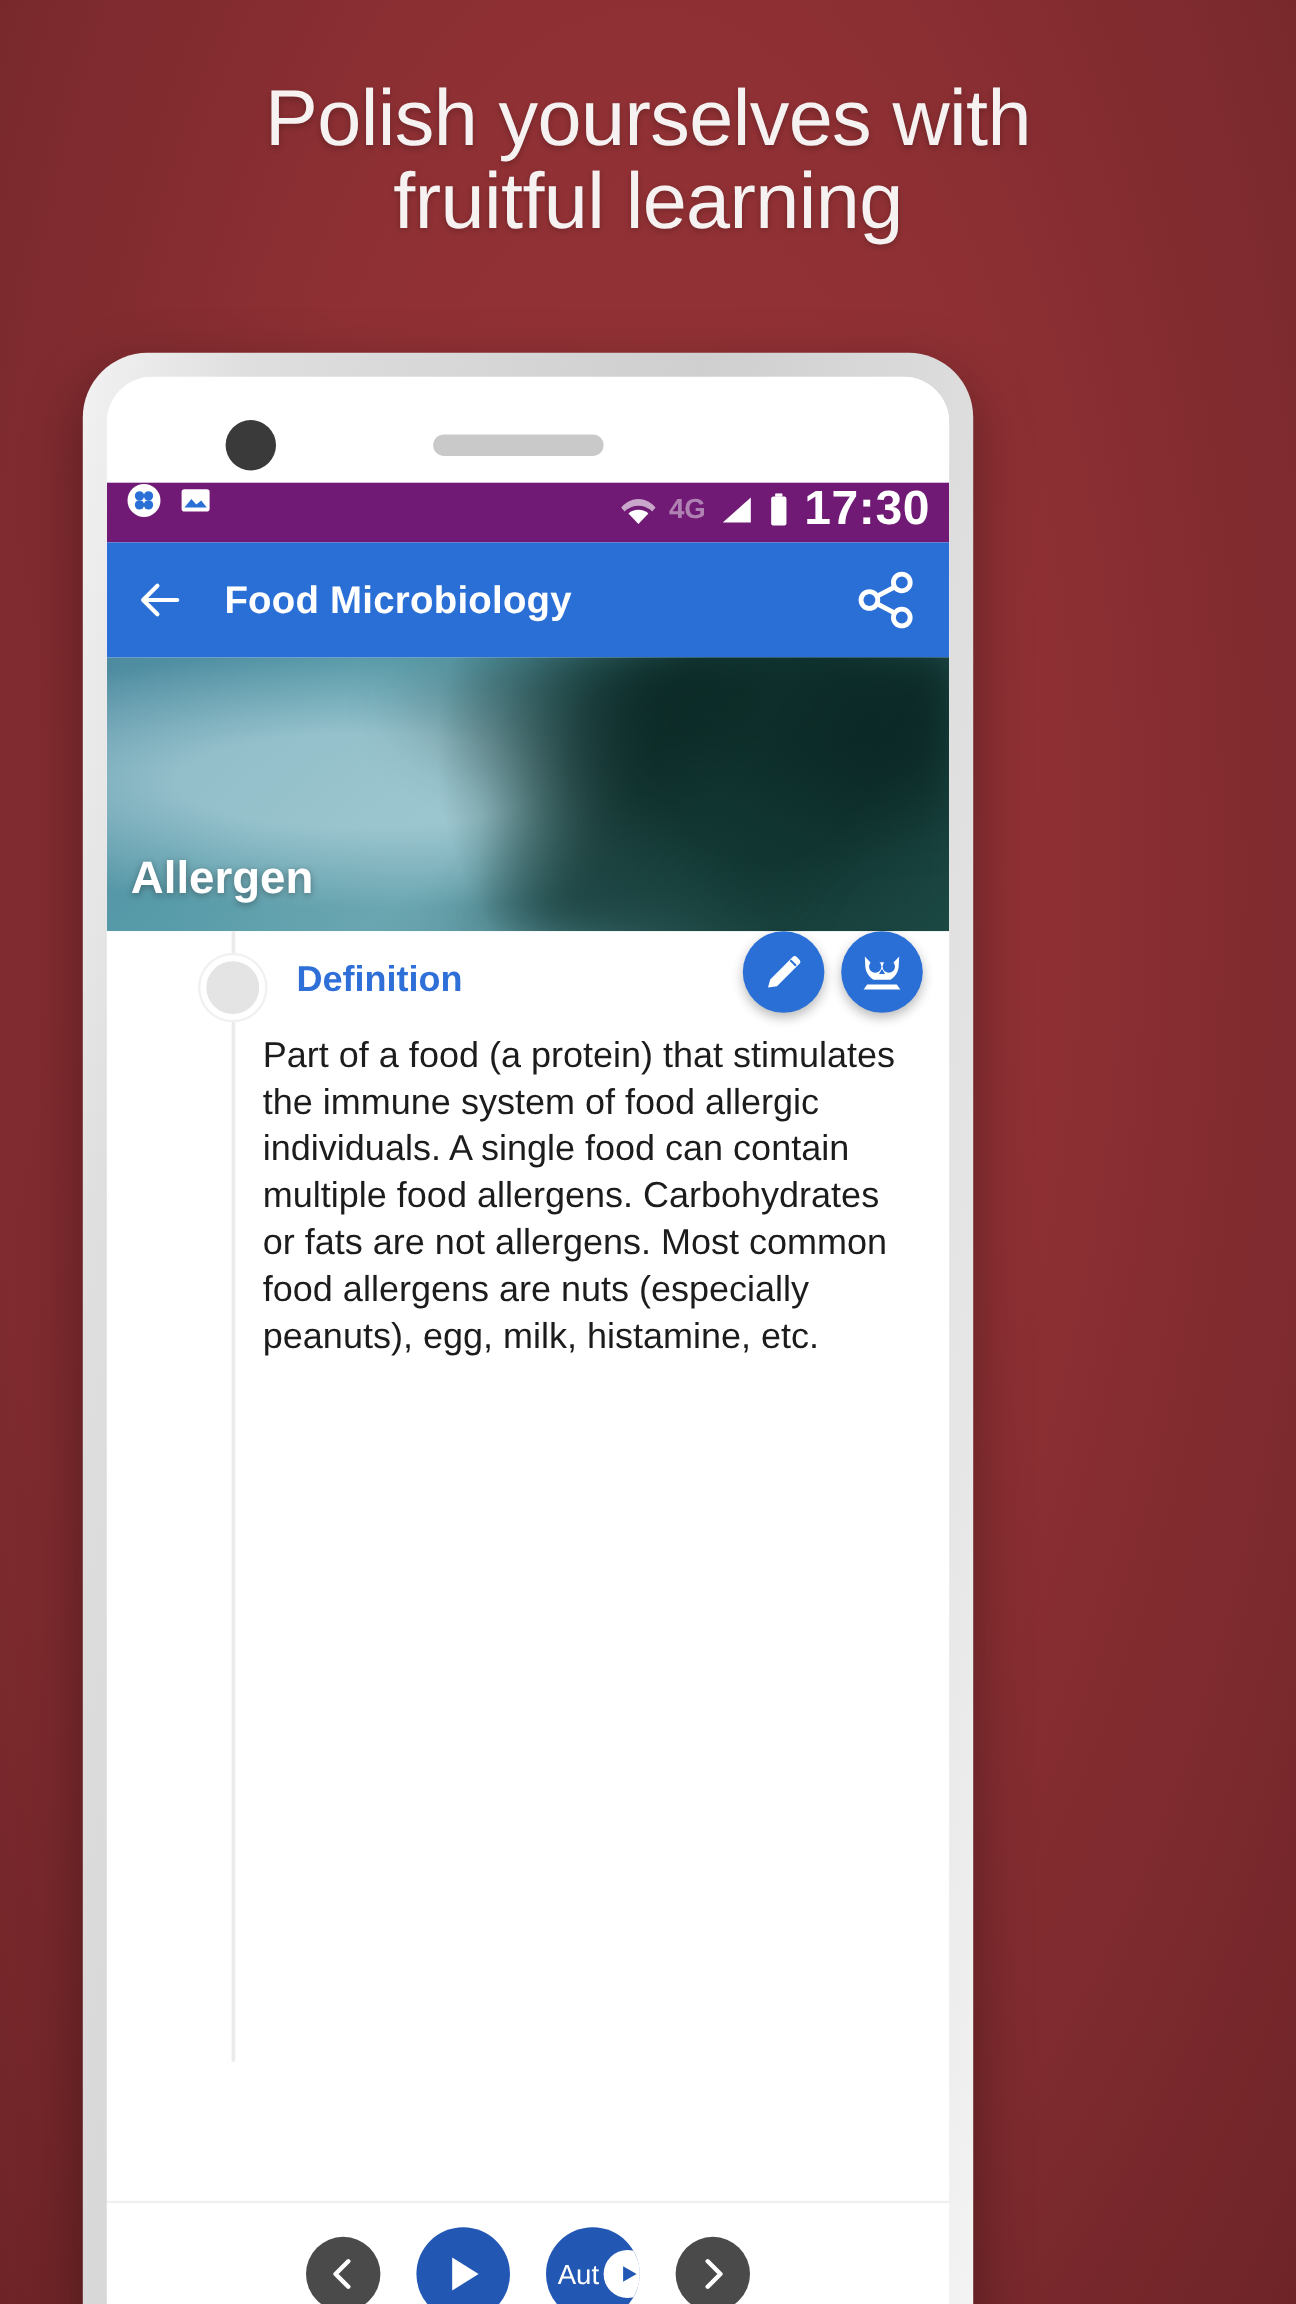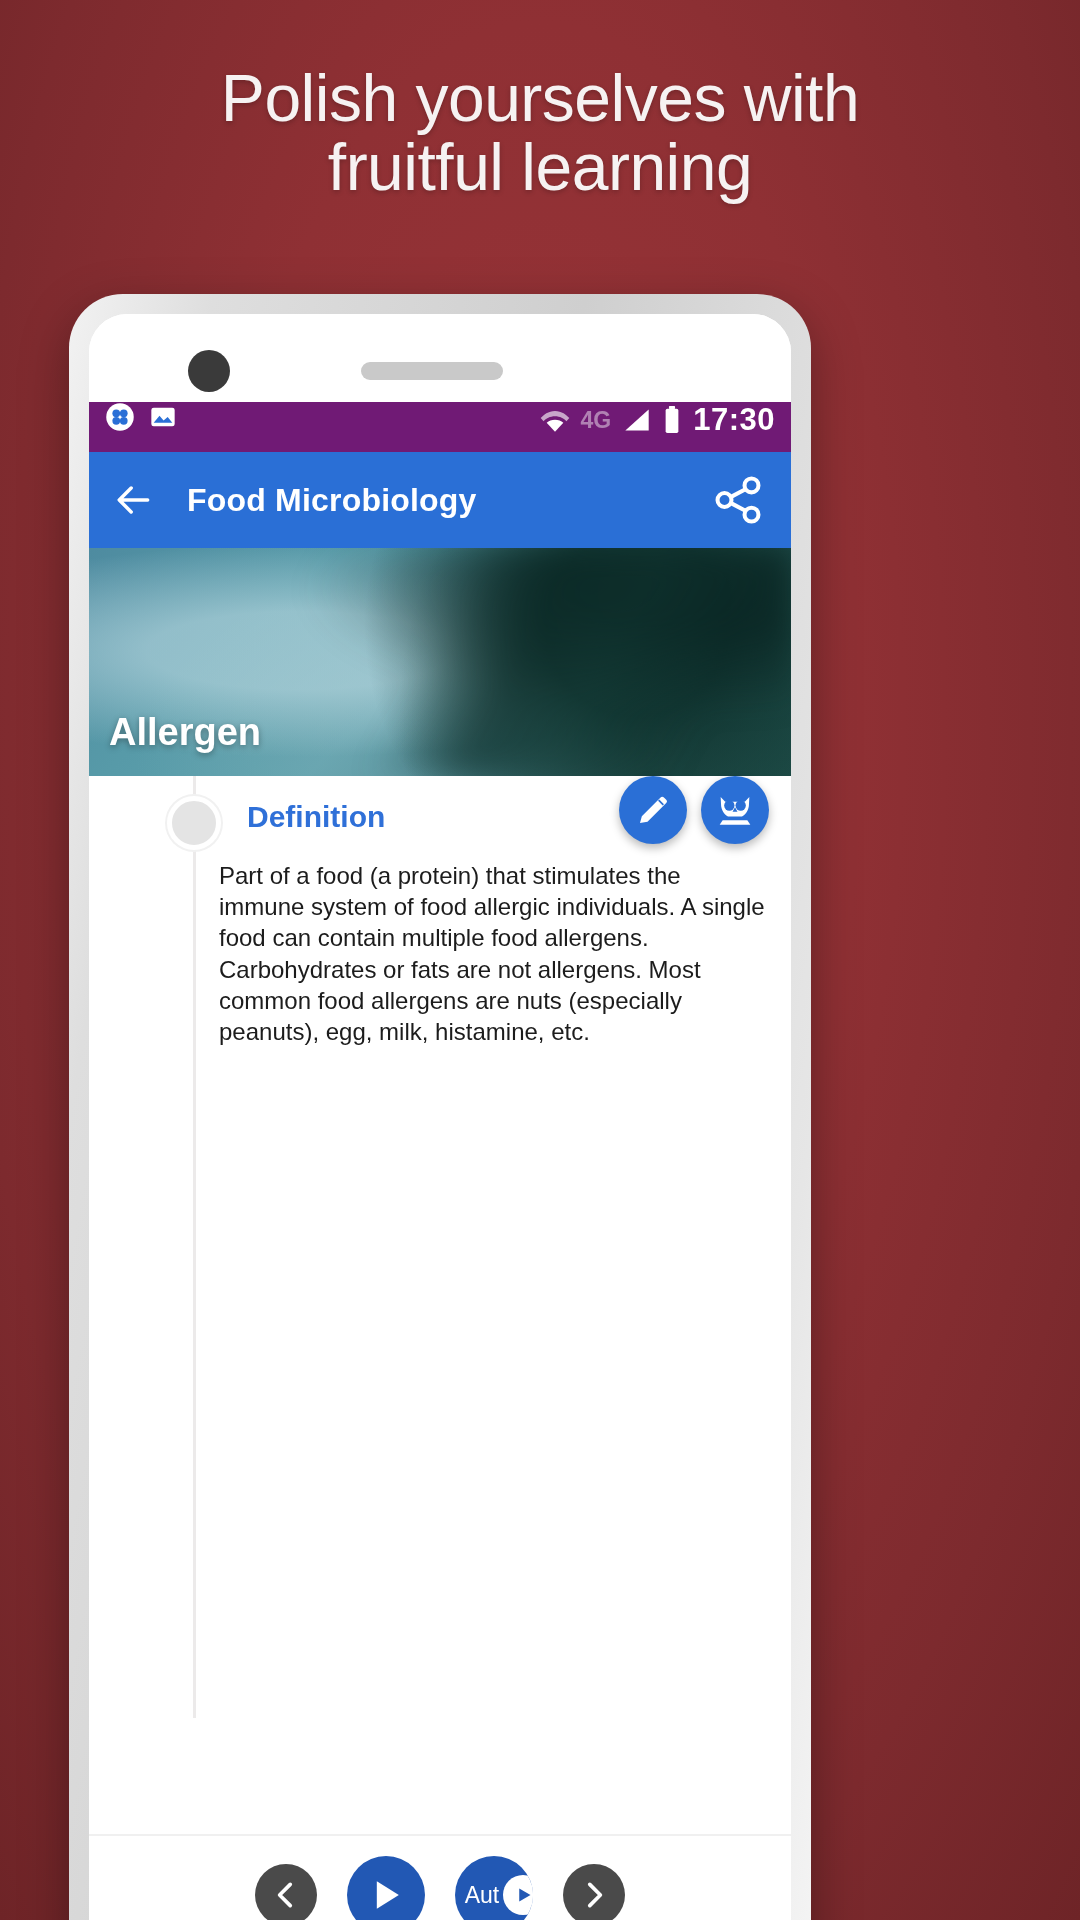--- a/index.html
+++ b/index.html
@@ -99,21 +99,21 @@
     background: #701a75;
     display: flex;
     align-items: flex-start;
     padding: 0 16px;
     box-sizing: border-box;
     color: #fff;
   }
   .sb-left { display:flex; align-items:center; gap: 14px; }
   .sb-right { margin-left:auto; display:flex; align-items:center; gap: 12px; }
   .sb-time {
-    font-size: 31px;
+    font-size: 40px;
     font-weight: 700;
     letter-spacing: 0.5px;
     color:#fff;
   }
   .net-label {
     font-size: 23px;
     font-weight: 700;
     color: rgba(255,255,255,0.45);
     margin-left:-2px;
   }
@@ -231,21 +231,21 @@
   }
   .section-title {
     margin-left: 158px;
     color: #2f70d8;
     font-size: 30px;
     font-weight: 700;
   }
   .body-text {
     margin: 26px 26px 12px 130px;
     color: #1c1c1c;
-    font-size: 24px;
+    font-size: 30px;
     line-height: 1.3;
     font-weight: 400;
   }
 
   
   .player {
     position: absolute;
     left: 0;
     bottom: 0;
     width: 702px;

